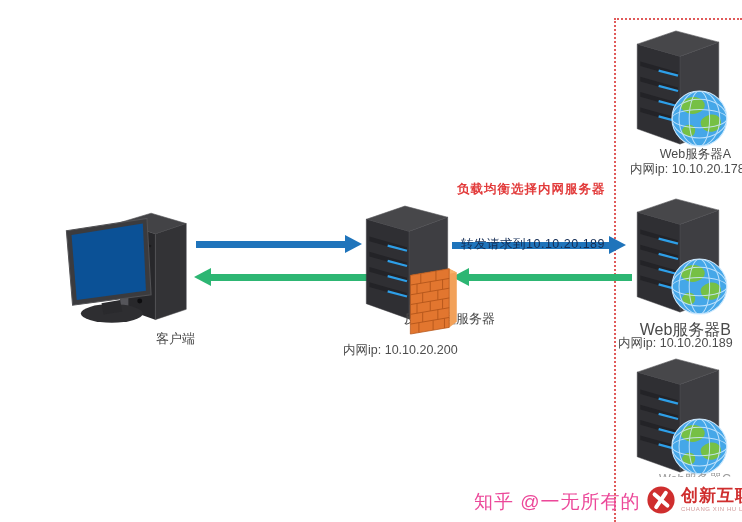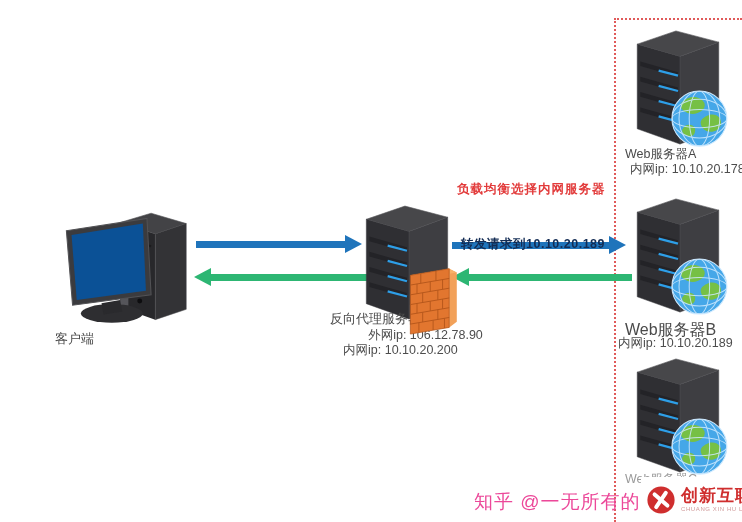--- a/index.html
+++ b/index.html
@@ -5,24 +5,24 @@
   * { margin:0; padding:0; box-sizing:border-box; }
   html,body { background:#ffffff; }
   #stage {
     position:relative; width:742px; height:522px; overflow:hidden;
     background:#ffffff; font-family:"Liberation Sans", sans-serif;
   }
   .abs { position:absolute; }
   .icon-box svg { display:block; width:100%; height:100%; }
 
   
-  .node-label { color:#4a4a4a; font-size:13px; text-align:left; white-space:nowrap; }
+  .node-label { color:#4a4a4a; font-size:13px; text-align:right; white-space:nowrap; }
   .ip-line    { color:#4d4d4d; font-size:12.5px; white-space:nowrap; }
   .note-red   { color:var(--note-red,#e23b3b); font-size:12.5px; font-weight:bold; letter-spacing:1px; white-space:nowrap; }
-  .note-fwd   { color:#132c54; font-size:12.5px; font-weight:bold; letter-spacing:0.5px; white-space:nowrap; z-index:3; }
+  .note-fwd   { color:#132c54; font-size:12.5px; font-weight:normal; letter-spacing:0.5px; white-space:nowrap; z-index:3; }
 
   
   .zone-v { border-left:2px dotted var(--boundary,#e05a5a); width:0; }
   .zone-h { border-top:2px dotted var(--boundary,#e05a5a); height:0; }
 
   
   .arrow { position:absolute; height:18px; display:flex; align-items:center; }
   .arrow .shaft { flex:1; height:7px; background:var(--ac); }
   .arrow .head  { width:0; height:0; border-top:9px solid transparent; border-bottom:9px solid transparent; }
   .arrow.dir-right .head { border-left:17px solid var(--ac); }
@@ -116,21 +116,20 @@
           <line x1="37" y1="38.1" x2="37" y2="48.4"></line>
       <line x1="16" y1="52" x2="16" y2="62.3"></line>
           <line x1="32" y1="49.2" x2="32" y2="59.5"></line>
       <line x1="12" y1="63" x2="12" y2="73.3"></line>
           <line x1="27" y1="60.4" x2="27" y2="70.7"></line>
           <line x1="39" y1="58.3" x2="39" y2="68.6"></line>
     </g>
   </svg>
     </div>
   <div class="abs node-label" style="left:330px; top:310px; width:165px;">反向代理服务器</div>
-  <div class="abs ip-line" style="left:343px; top:327px; width:165px; text-align:center;">外网ip: 106.12.78.90</div>
   <div class="abs ip-line" style="left:343px; top:342px; width:165px; text-align:left;">内网ip: 10.10.20.200</div>
 
   <div class="abs note-red" style="left:457px; top:181px;">负载均衡选择内网服务器</div>
   <div class="abs note-fwd" style="left:461px; top:236px;">转发请求到10.10.20.189</div>
 
   <div class="arrow dir-right blue" style="left:452px; top:236px; width:174px;">
     <div class="shaft"></div>
       <div class="head"></div>
   </div>
   <div class="arrow dir-left green" style="left:452px; top:268px; width:180px;">

